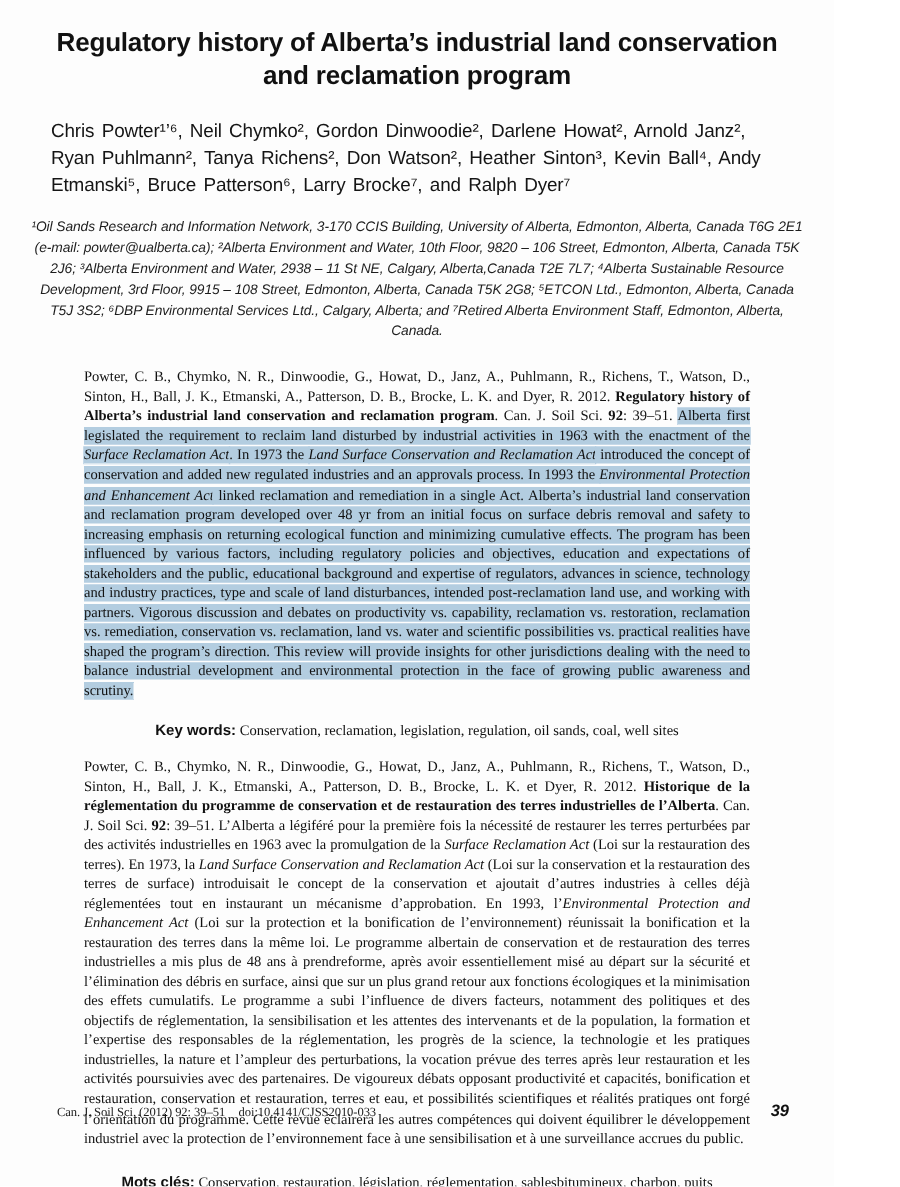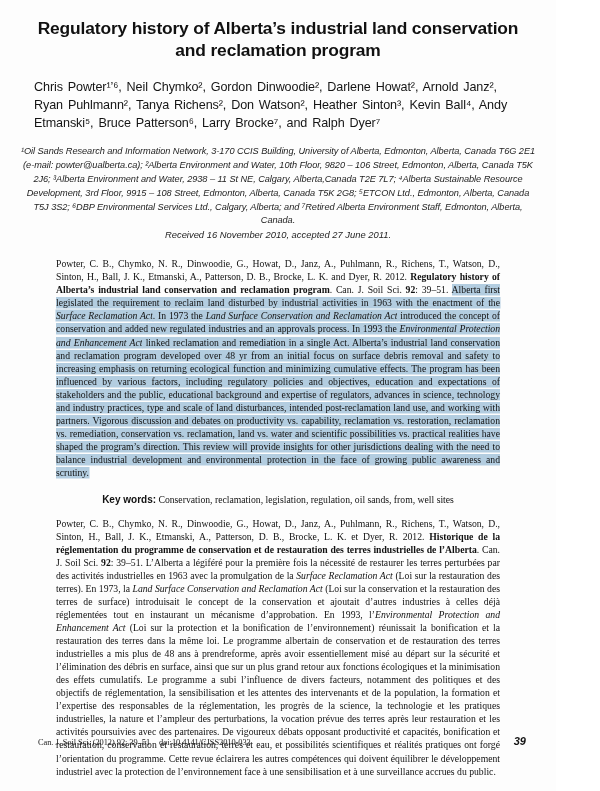--- a/index.html
+++ b/index.html
@@ -159,29 +159,28 @@
 <body>
 
 <div class="page">
 
   <h1 class="title">Regulatory history of Alberta’s industrial land conservation and reclamation program</h1>
 
   <p class="authors">Chris Powter¹’⁶, Neil Chymko², Gordon Dinwoodie², Darlene Howat², Arnold Janz², Ryan Puhlmann², Tanya Richens², Don Watson², Heather Sinton³, Kevin Ball⁴, Andy Etmanski⁵, Bruce Patterson⁶, Larry Brocke⁷, and Ralph Dyer⁷</p>
 
   <p class="affil">¹Oil Sands Research and Information Network, 3-170 CCIS Building, University of Alberta, Edmonton, Alberta, Canada T6G 2E1 (e-mail: powter@ualberta.ca); ²Alberta Environment and Water, 10th Floor, 9820 – 106 Street, Edmonton, Alberta, Canada T5K 2J6; ³Alberta Environment and Water, 2938 – 11 St NE, Calgary, Alberta,Canada T2E 7L7; ⁴Alberta Sustainable Resource Development, 3rd Floor, 9915 – 108 Street, Edmonton, Alberta, Canada T5K 2G8; ⁵ETCON Ltd., Edmonton, Alberta, Canada T5J 3S2; ⁶DBP Environmental Services Ltd., Calgary, Alberta; and ⁷Retired Alberta Environment Staff, Edmonton, Alberta, Canada.</p>
 
-  <p class="received">Received 16 November 2010, accepted 27 June 2011.</p>
 
   <p class="abs-block abs-en">
     <span>Powter, C. B., Chymko, N. R., Dinwoodie, G., Howat, D., Janz, A., Puhlmann, R., Richens, T., Watson, D., Sinton, H., Ball, J. K., Etmanski, A., Patterson, D. B., Brocke, L. K. and Dyer, R. 2012. </span><b>Regulatory history of Alberta’s industrial land conservation and reclamation program</b><span>. Can. J. Soil Sci. </span><b>92</b><span>: 39–51. </span><span class="hl">Alberta first legislated the requirement to reclaim land disturbed by industrial activities in 1963 with the enactment of the </span><i class="hl">Surface Reclamation Act</i><span class="hl">. In 1973 the </span><i class="hl">Land Surface Conservation and Reclamation Act</i><span class="hl"> introduced the concept of conservation and added new regulated industries and an approvals process. In 1993 the </span><i class="hl">Environmental Protection and Enhancement Act</i><span class="hl"> linked reclamation and remediation in a single Act. Alberta’s industrial land conservation and reclamation program developed over 48 yr from an initial focus on surface debris removal and safety to increasing emphasis on returning ecological function and minimizing cumulative effects. The program has been influenced by various factors, including regulatory policies and objectives, education and expectations of stakeholders and the public, educational background and expertise of regulators, advances in science, technology and industry practices, type and scale of land disturbances, intended post-reclamation land use, and working with partners. Vigorous discussion and debates on productivity vs. capability, reclamation vs. restoration, reclamation vs. remediation, conservation vs. reclamation, land vs. water and scientific possibilities vs. practical realities have shaped the program’s direction. This review will provide insights for other jurisdictions dealing with the need to balance industrial development and environmental protection in the face of growing public awareness and scrutiny.</span>
   </p>
 
   <p class="keywords">
     <span class="kw-label">Key words:</span>
-    <span>Conservation, reclamation, legislation, regulation, oil sands, from, well sites</span>
+    <span>Conservation, reclamation, legislation, regulation, oil sands, coal, well sites</span>
   </p>
 
   <p class="abs-block abs-fr">
     <span>Powter, C. B., Chymko, N. R., Dinwoodie, G., Howat, D., Janz, A., Puhlmann, R., Richens, T., Watson, D., Sinton, H., Ball, J. K., Etmanski, A., Patterson, D. B., Brocke, L. K. et Dyer, R. 2012. </span><b>Historique de la réglementation du programme de conservation et de restauration des terres industrielles de l’Alberta</b><span>. Can. J. Soil Sci. </span><b>92</b><span>: 39–51. </span><span>L’Alberta a légiféré pour la première fois la nécessité de restaurer les terres perturbées par des activités industrielles en 1963 avec la promulgation de la </span><i>Surface Reclamation Act</i><span> (Loi sur la restauration des terres). En 1973, la </span><i>Land Surface Conservation and Reclamation Act</i><span> (Loi sur la conservation et la restauration des terres de surface) introduisait le concept de la conservation et ajoutait d’autres industries à celles déjà réglementées tout en instaurant un mécanisme d’approbation. En 1993, l’</span><i>Environmental Protection and Enhancement Act</i><span> (Loi sur la protection et la bonification de l’environnement) réunissait la bonification et la restauration des terres dans la même loi. Le programme albertain de conservation et de restauration des terres industrielles a mis plus de 48 ans à prendreforme, après avoir essentiellement misé au départ sur la sécurité et l’élimination des débris en surface, ainsi que sur un plus grand retour aux fonctions écologiques et la minimisation des effets cumulatifs. Le programme a subi l’influence de divers facteurs, notamment des politiques et des objectifs de réglementation, la sensibilisation et les attentes des intervenants et de la population, la formation et l’expertise des responsables de la réglementation, les progrès de la science, la technologie et les pratiques industrielles, la nature et l’ampleur des perturbations, la vocation prévue des terres après leur restauration et les activités poursuivies avec des partenaires. De vigoureux débats opposant productivité et capacités, bonification et restauration, conservation et restauration, terres et eau, et possibilités scientifiques et réalités pratiques ont forgé l’orientation du programme. Cette revue éclairera les autres compétences qui doivent équilibrer le développement industriel avec la protection de l’environnement face à une sensibilisation et à une surveillance accrues du public.</span>
   </p>
 
   <p class="keywords kw-fr">
     <span class="kw-label">Mots clés:</span>
     <span>Conservation, restauration, législation, réglementation, sablesbitumineux, charbon, puits</span>
   </p>

